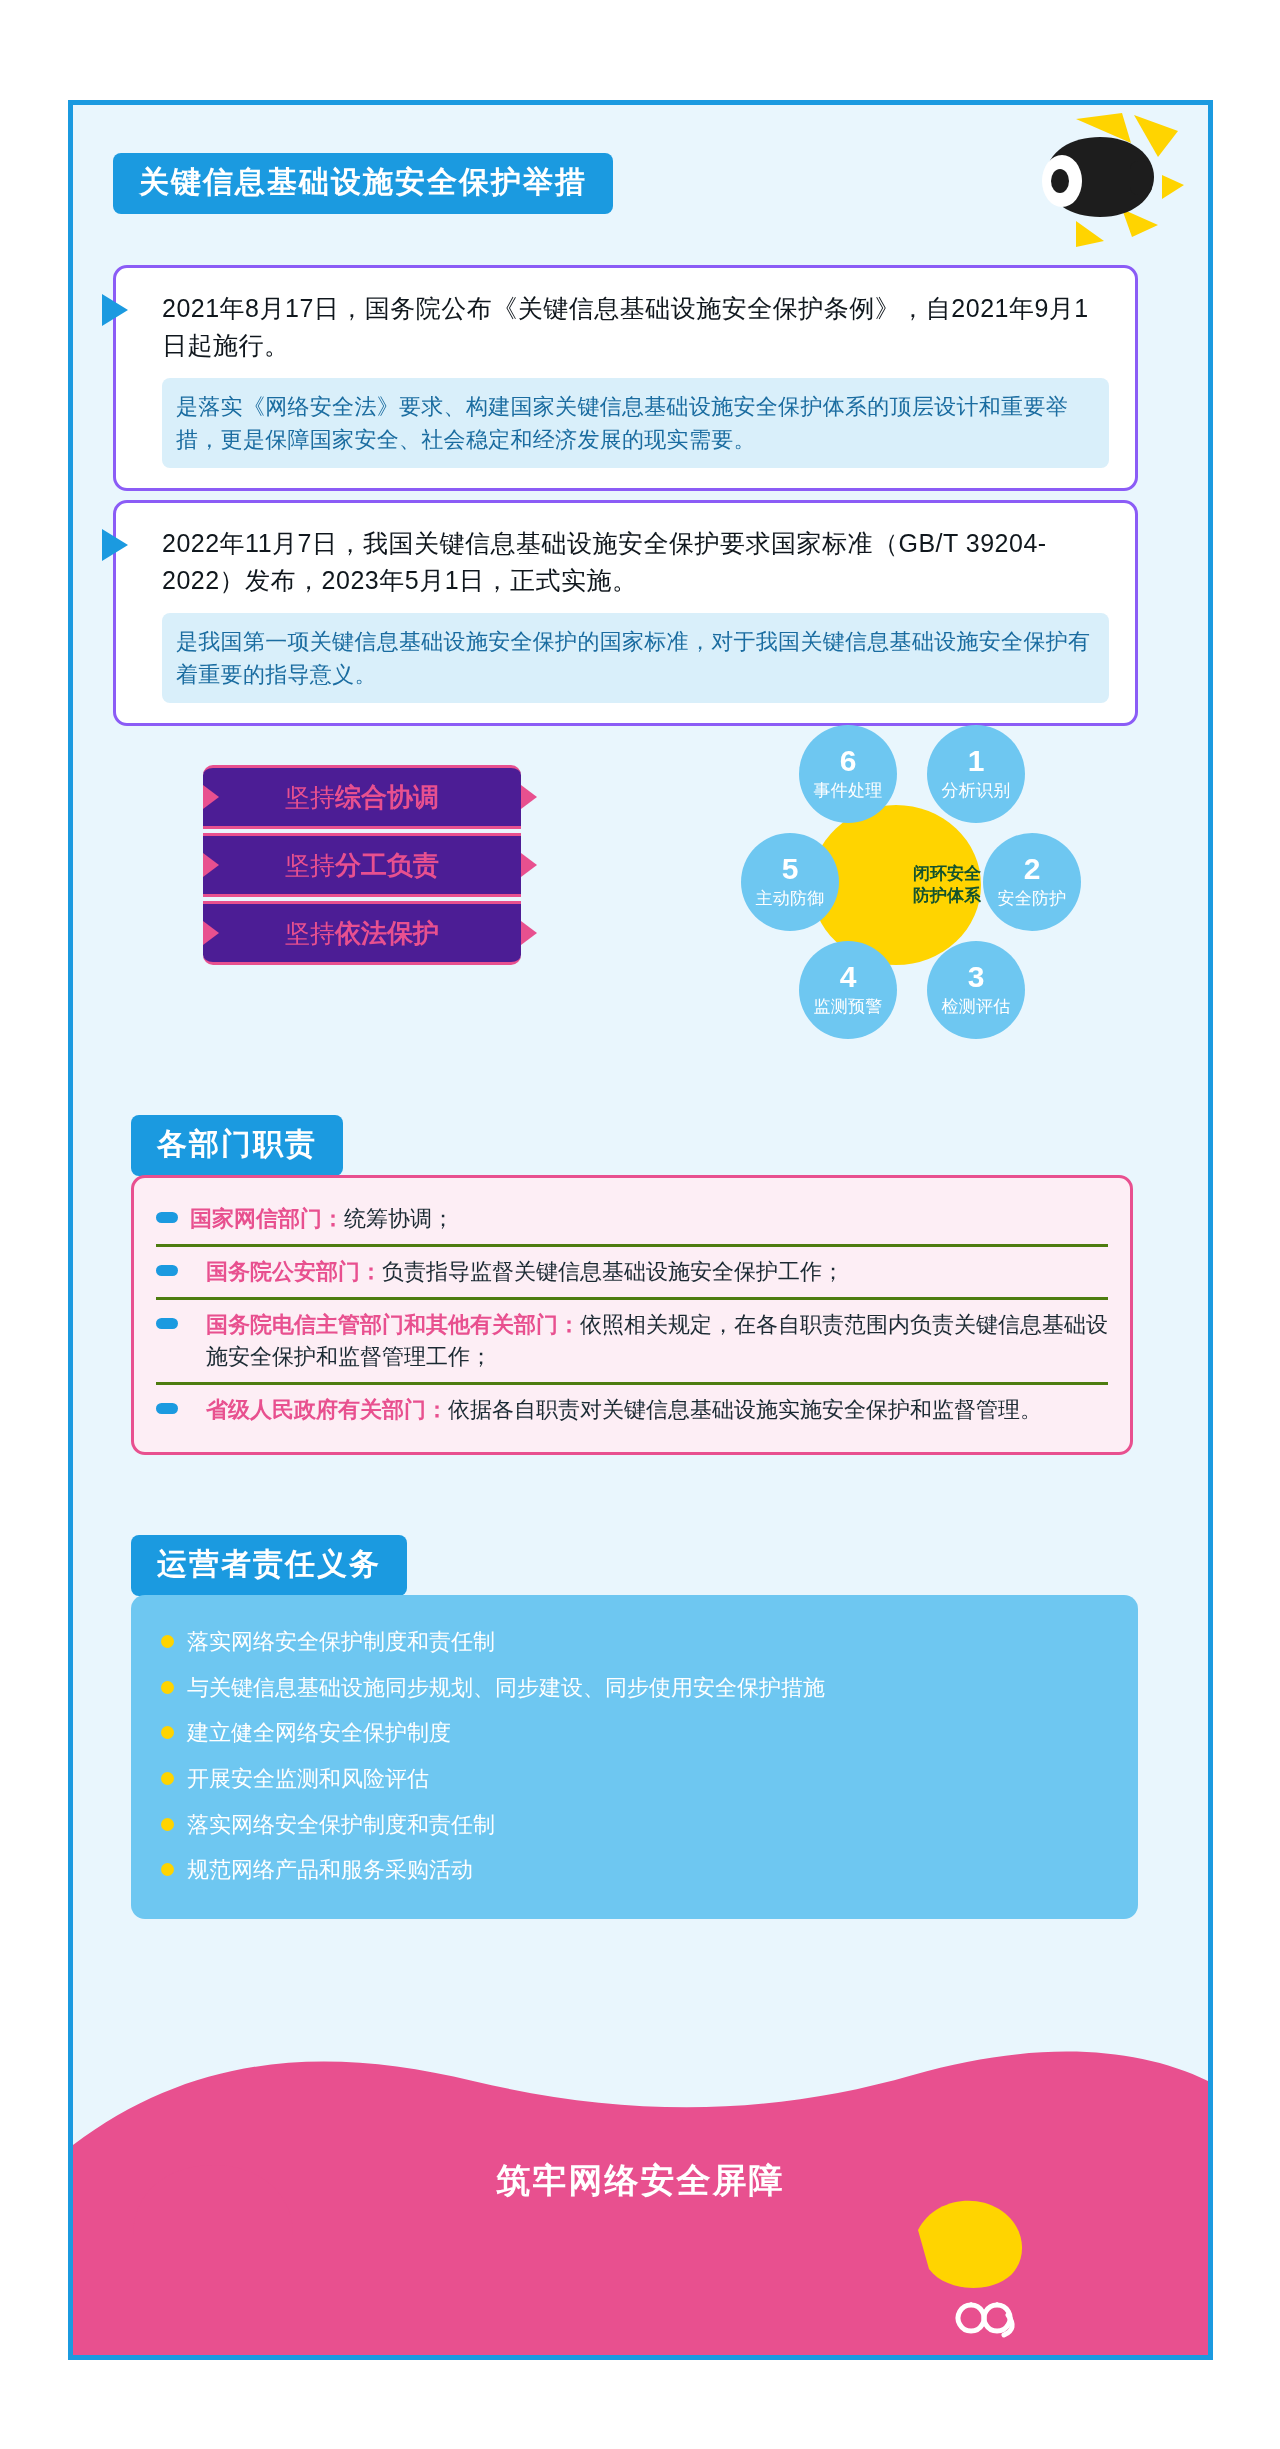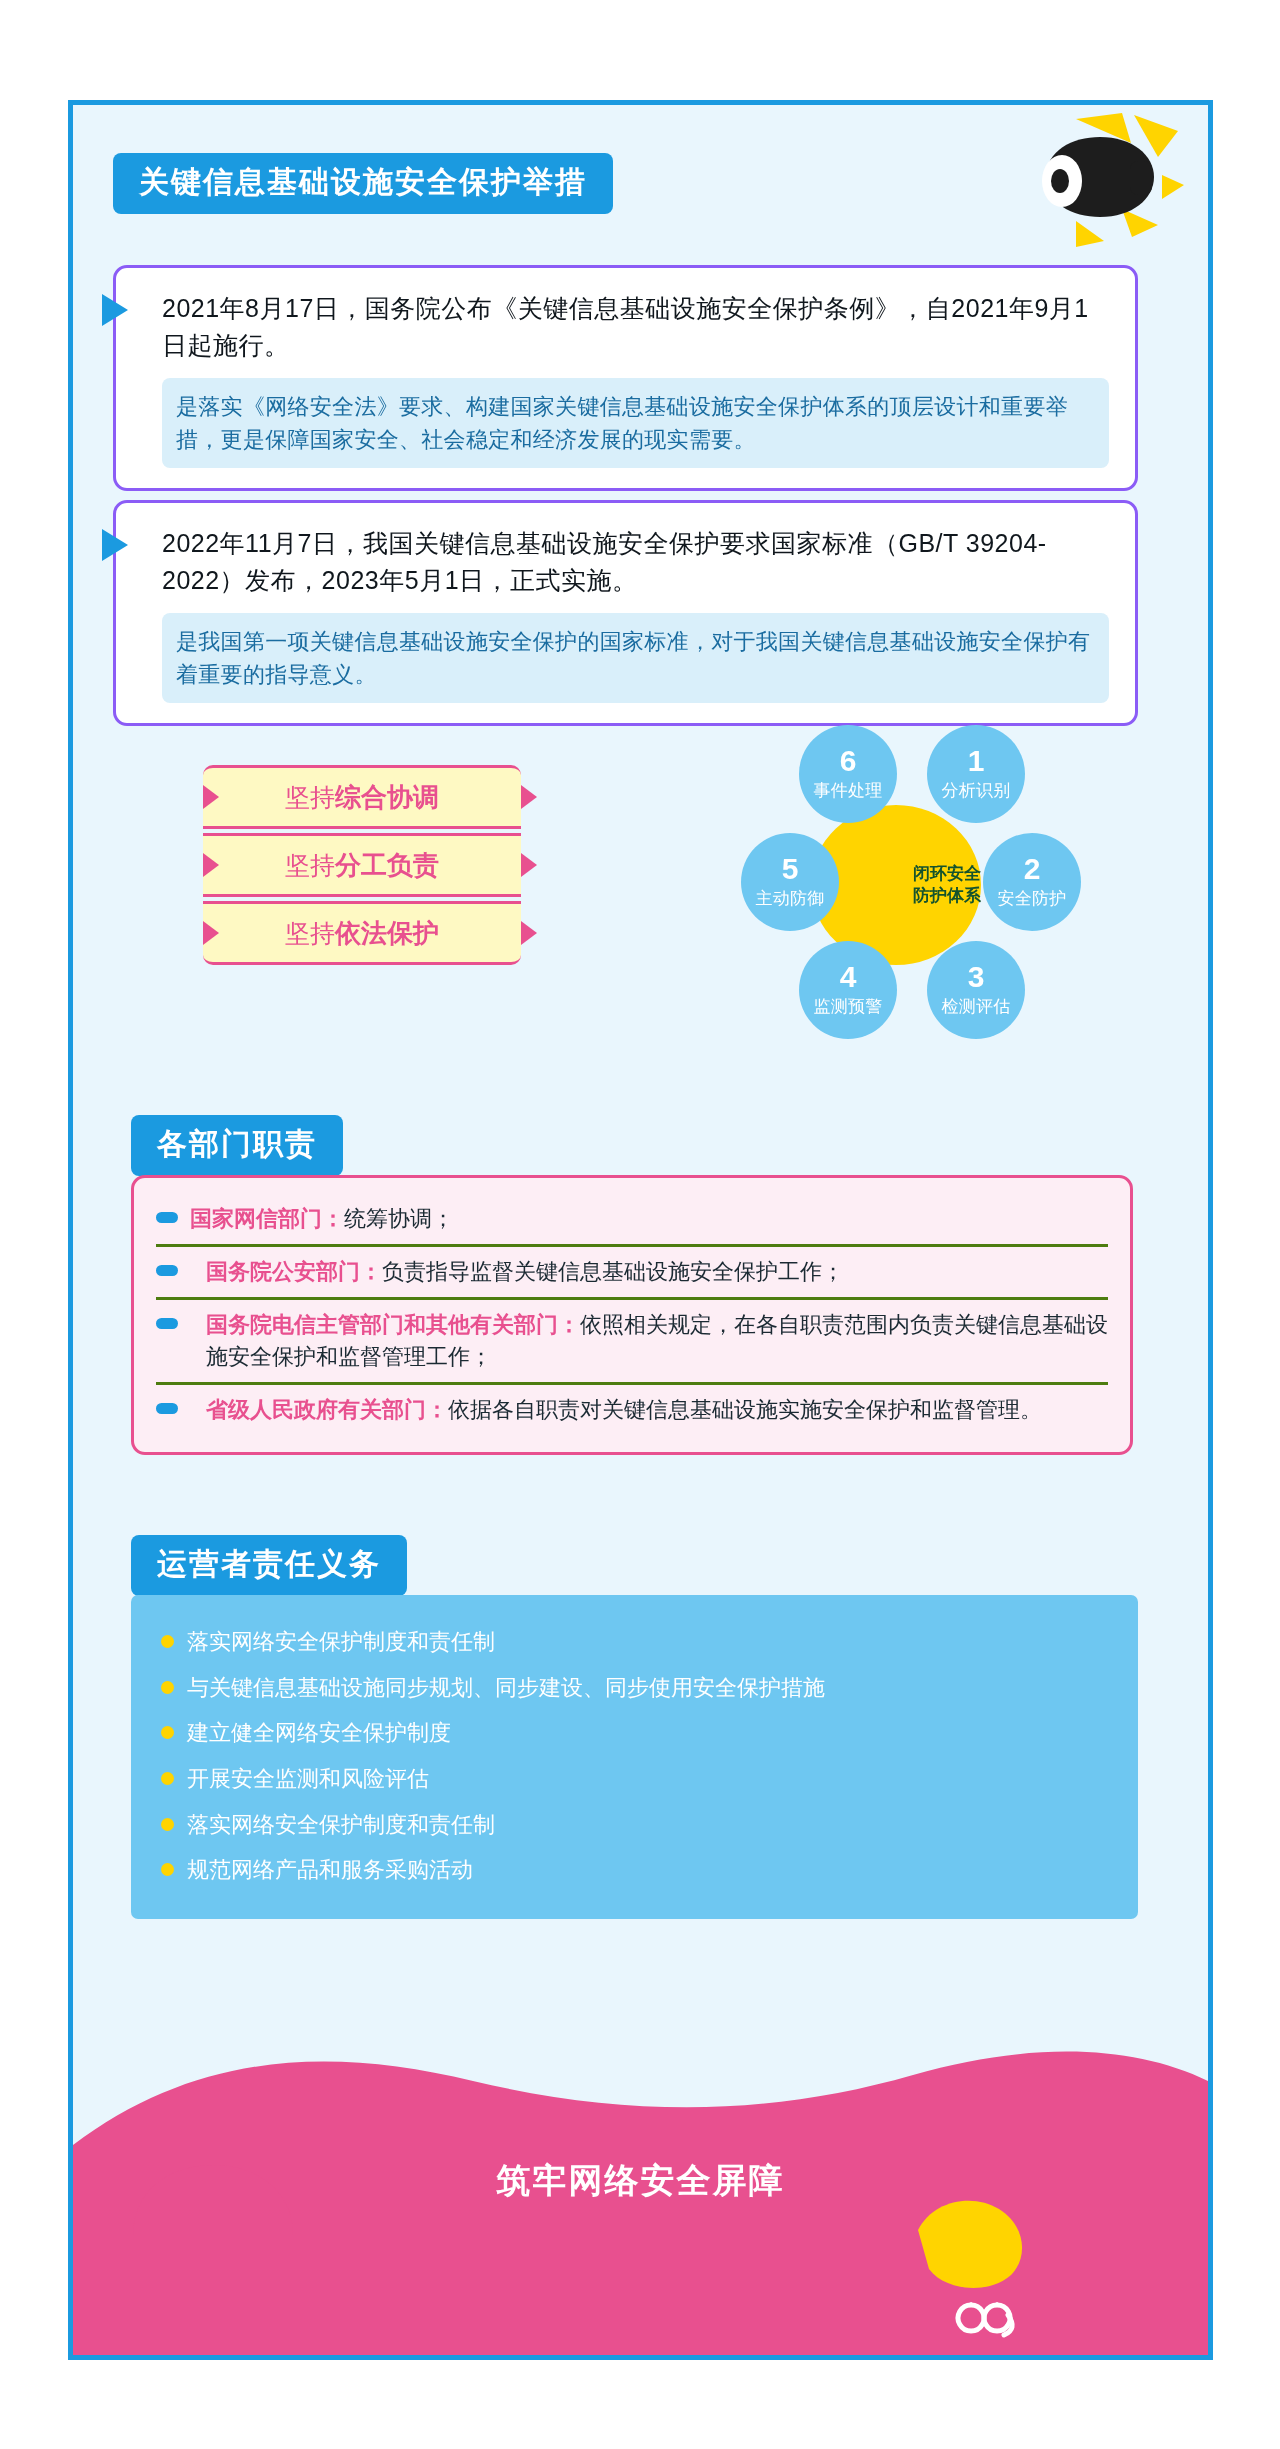--- a/index.html
+++ b/index.html
@@ -118,21 +118,21 @@
   .chevrons {
     position: absolute;
     left: 118px;
     top: 660px;
     width: 330px;
   }
   .chev {
     position: relative;
     height: 64px;
     margin-bottom: 4px;
-    background: #fef9c3;
+    background: #4c1d95;
     border-top: 3px solid #e8508f;
     border-bottom: 3px solid #e8508f;
     display: flex;
     align-items: center;
     justify-content: center;
     color: #e8508f;
     font-size: 25px;
     margin-left: 12px;
   }
   .chev:first-child { border-radius: 10px 10px 0 0; border-top: 3px solid #e8508f;}
@@ -236,21 +236,21 @@
   .dept-row b { color: #e8508f; font-weight: bold; }
 
   
   .op-title { position: absolute; left: 58px; top: 1430px; }
   .op-box {
     position: absolute;
     left: 58px;
     top: 1490px;
     width: 1007px;
     background: #6ec7f1;
-    border-radius: 7px;
+    border-radius: 14px;
     padding: 24px 30px 26px 30px;
   }
   .op-item {
     display: flex;
     align-items: flex-start;
     font-size: 22px;
     color: #ffffff;
     line-height: 1.35;
     padding: 8px 0;
   }

